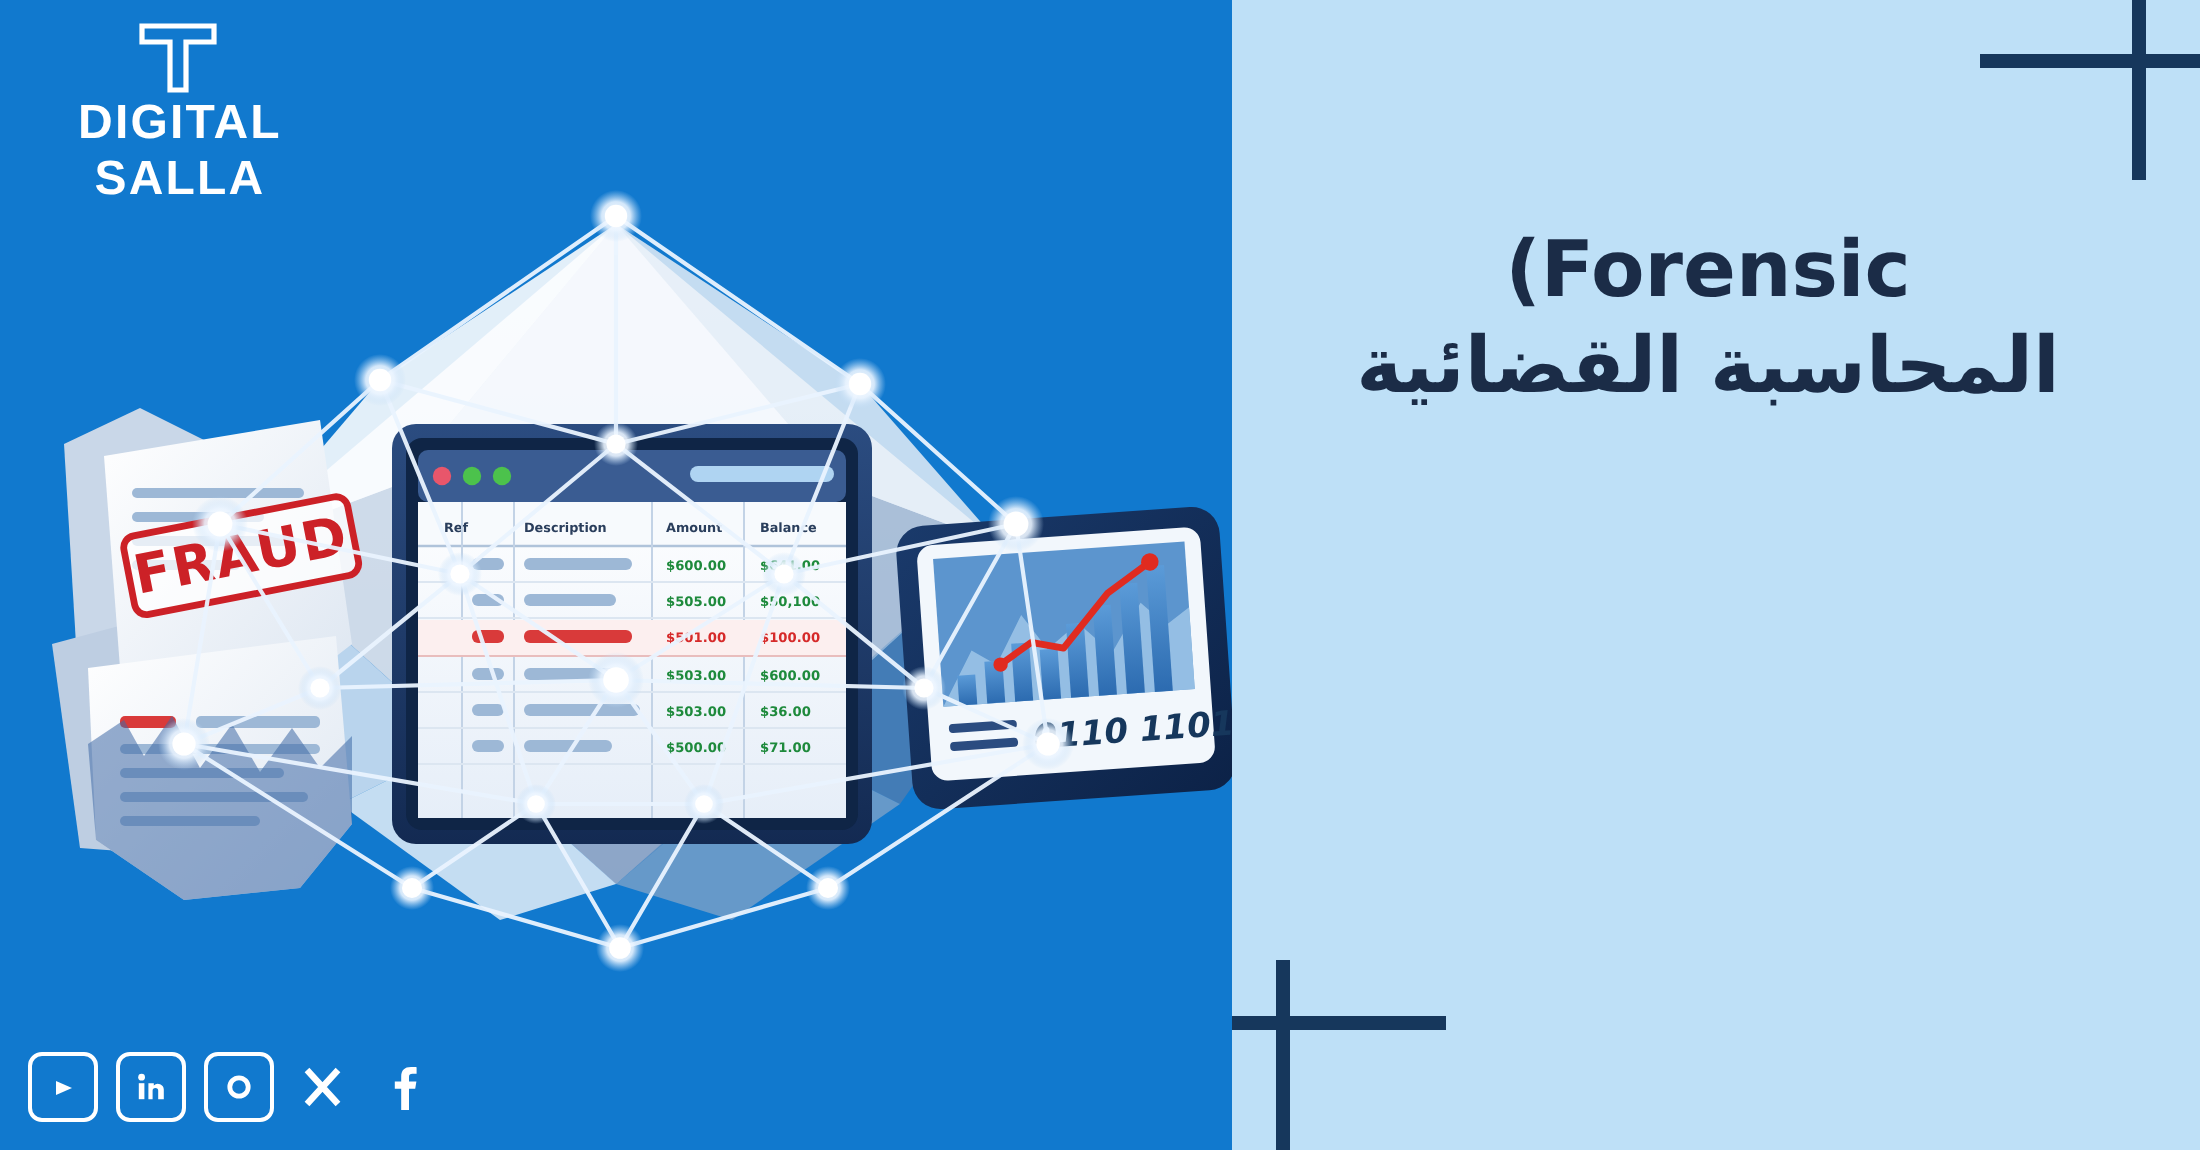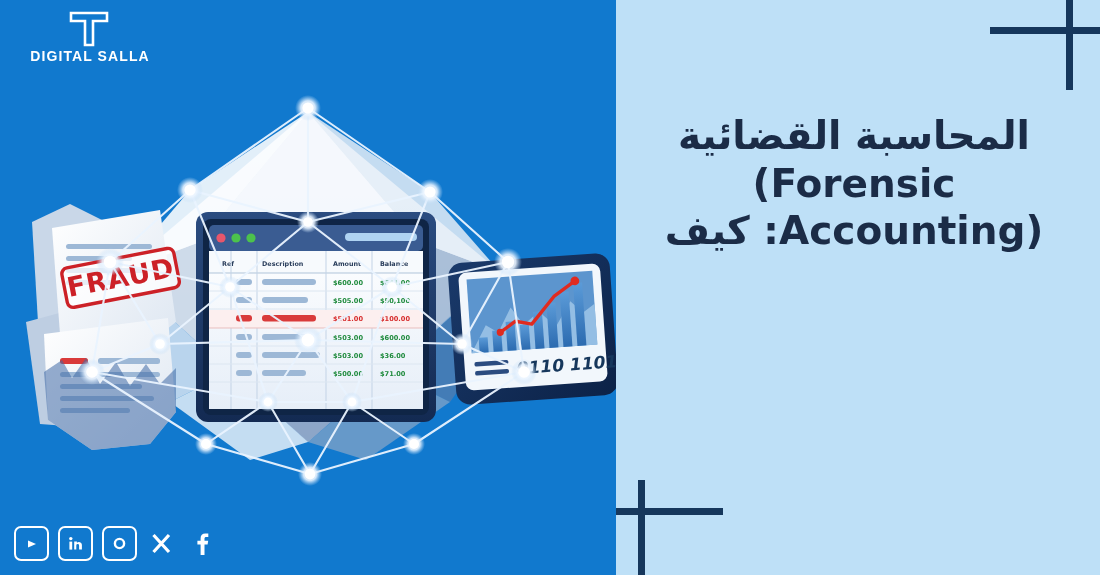--- a/index.html
+++ b/index.html
@@ -8,21 +8,21 @@
 
   .banner{position:relative;width:1100px;height:575px;overflow:hidden;background:#BEE0F7;}
 
   
   .left-panel{position:absolute;left:0;top:0;width:616px;height:575px;background:#1179CE;overflow:hidden;}
 
   
   .logo{position:absolute;left:10px;top:8px;width:160px;height:70px;}
   .logo-mark{position:absolute;left:58px;top:2px;width:42px;height:38px;}
   .logo-text{position:absolute;left:0;top:40px;width:160px;text-align:center;color:#fff;
-    font-size:14px;font-weight:bold;letter-spacing:1.1px;font-family:"Liberation Sans",sans-serif;}
+    font-size:24px;font-weight:bold;letter-spacing:1.1px;font-family:"Liberation Sans",sans-serif;}
 
   
   .social{position:absolute;left:14px;bottom:14px;display:flex;align-items:center;gap:9px;}
   .soc{width:31px;height:31px;display:flex;align-items:center;justify-content:center;}
   .soc.boxed{border:2px solid #fff;border-radius:7px;}
   .soc svg{display:block;}
 
   
   .illus{position:absolute;left:0px;top:72px;width:616px;height:420px;}
   .illus svg{display:block;width:100%;height:100%;}
@@ -353,20 +353,19 @@
       <div class="h"></div>
       <div class="v"></div>
     </div>
 
     <div class="cross cross-bl">
       <div class="h"></div>
       <div class="v"></div>
     </div>
 
     <div class="title">
+      <span class="ln">Forensic)</span>
       <span class="ln">المحاسبة القضائية</span>
-      <span class="ln">Forensic)</span>
-      <span class="ln">(Accounting: كيف</span>
     </div>
 
   </div>
 
 </div>
 
 </body></html>

